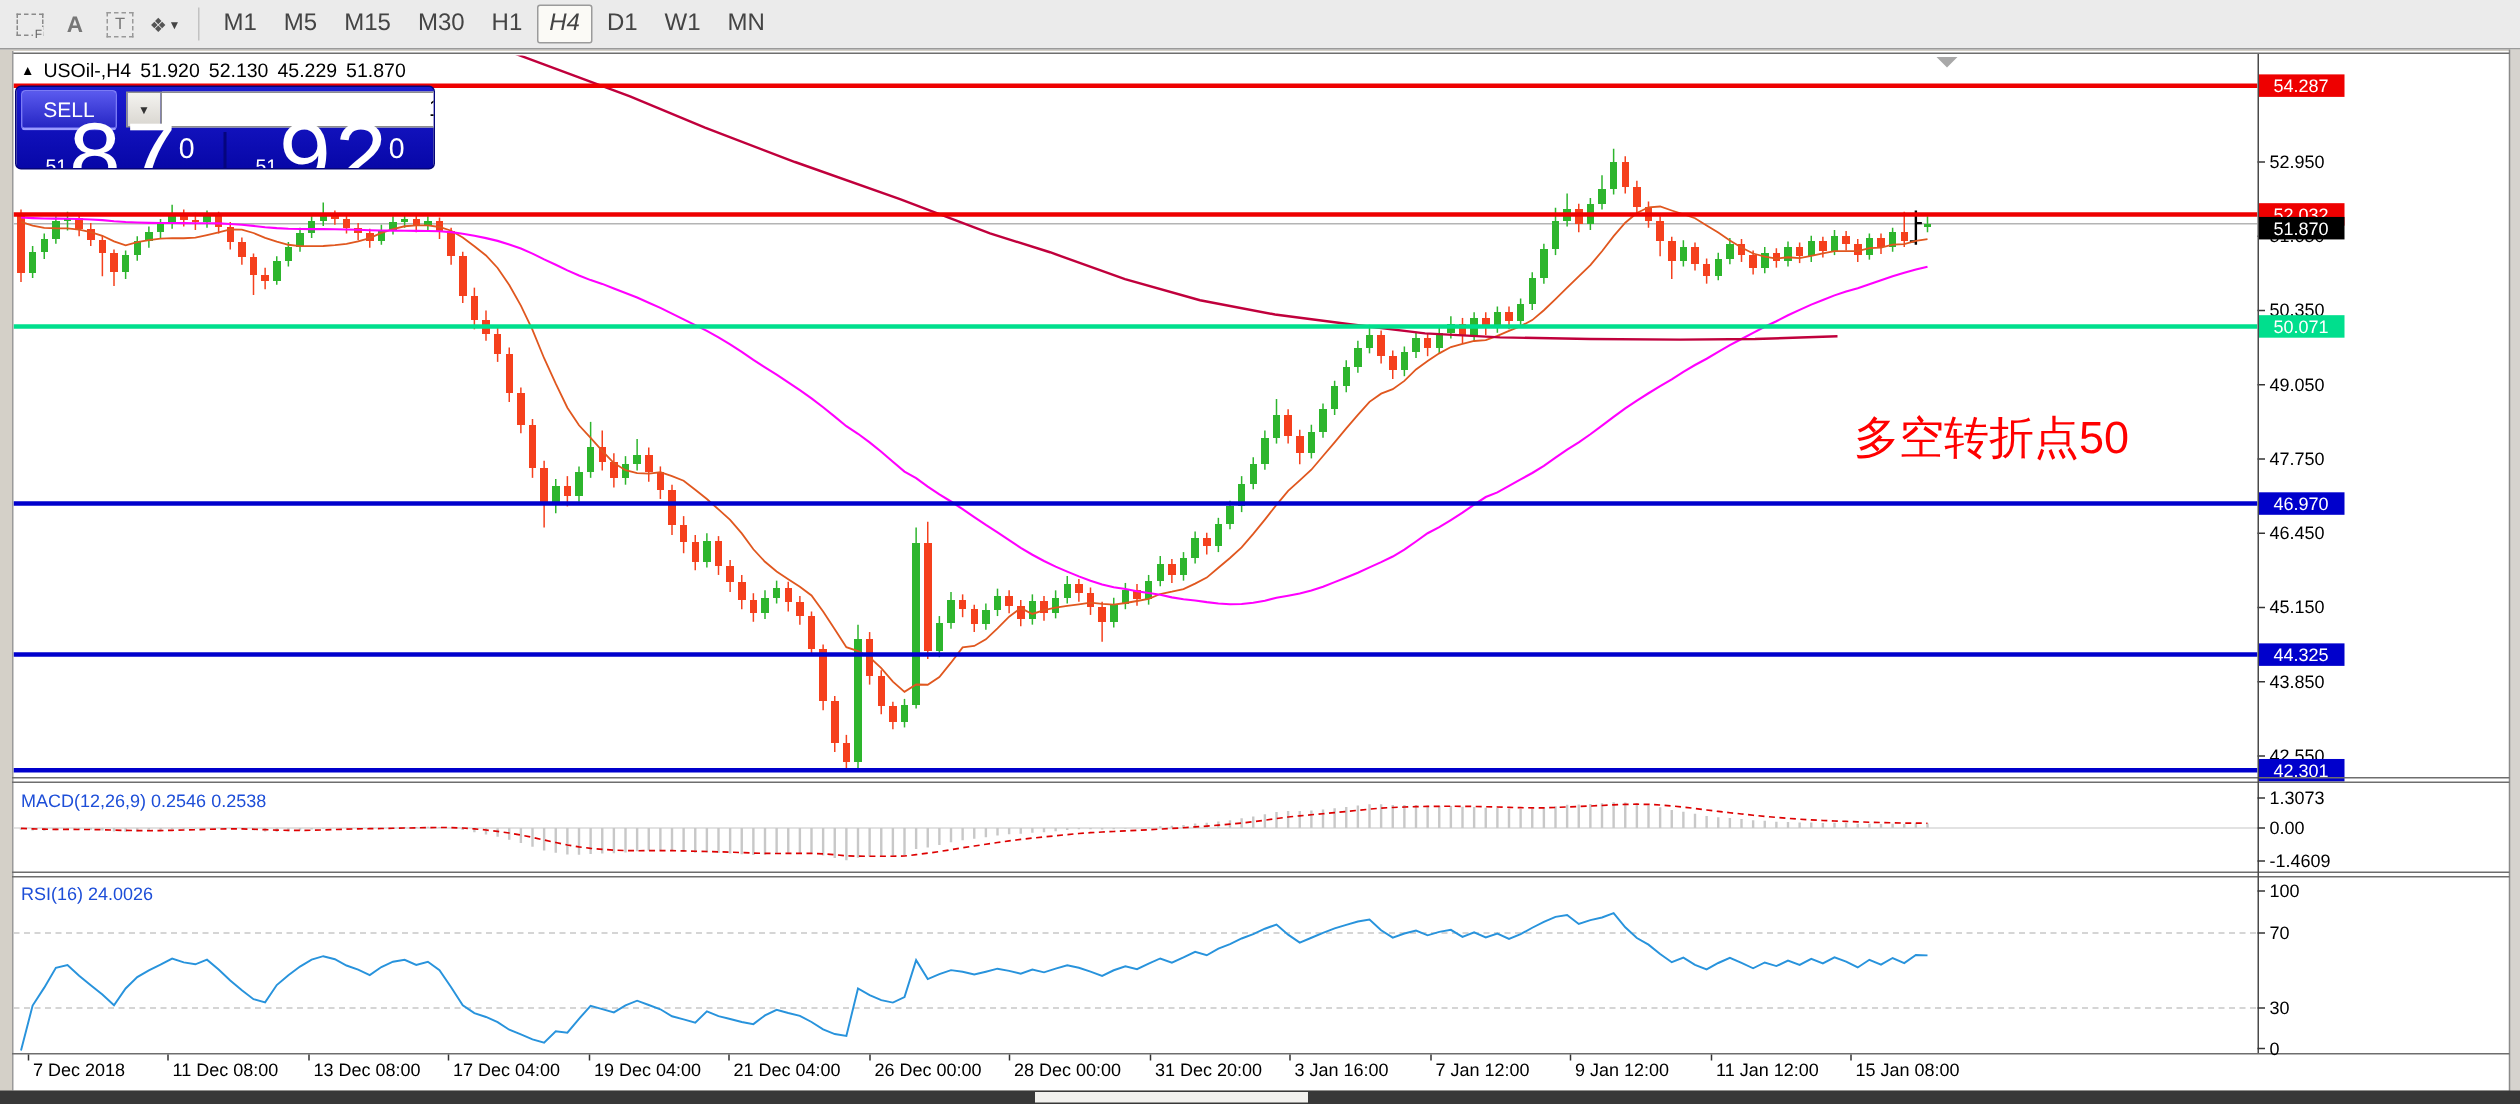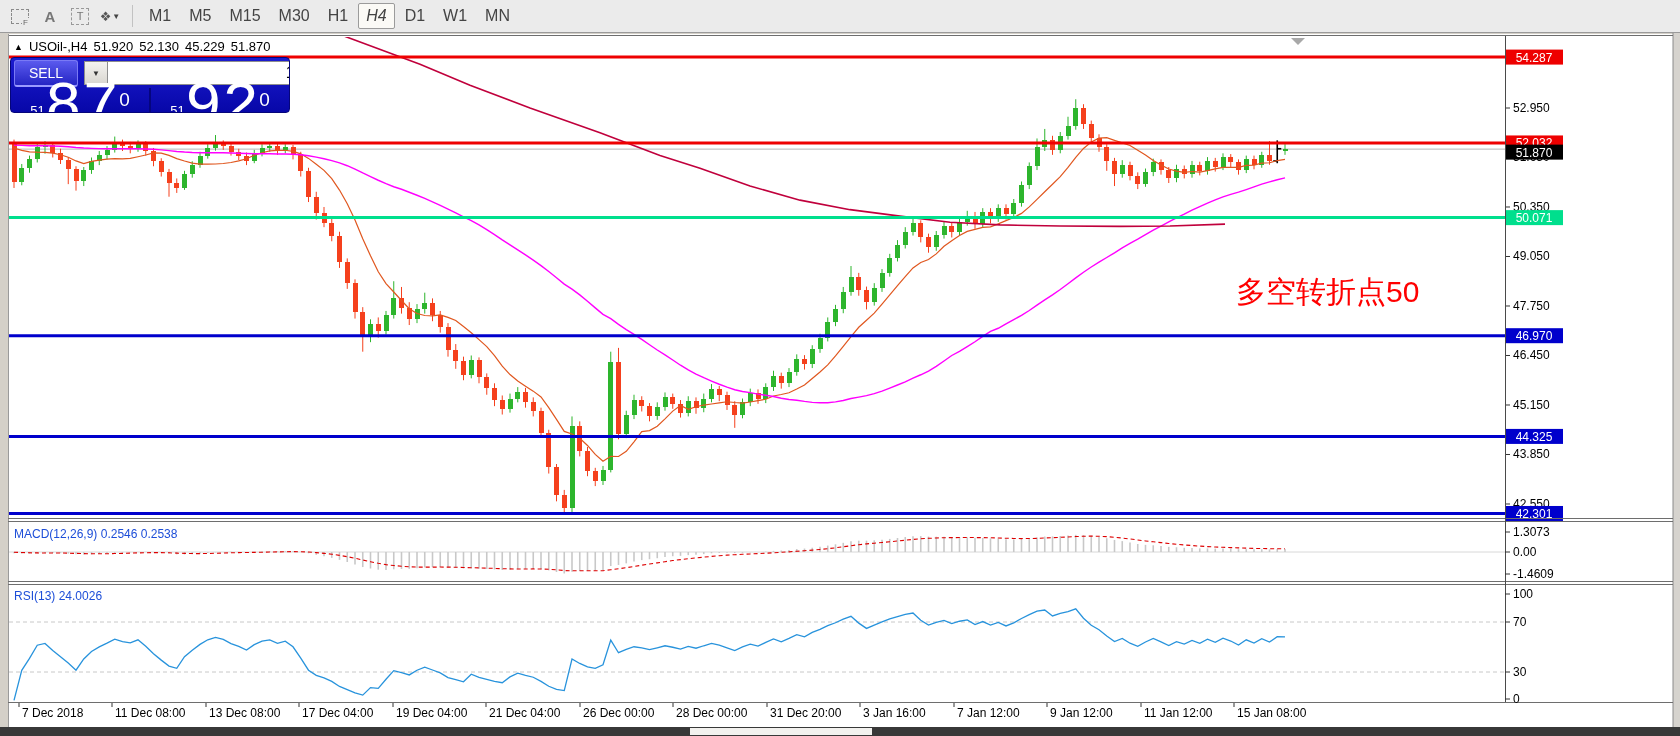--- a/index.html
+++ b/index.html
@@ -728,21 +728,21 @@
           <span class="p-big">92</span>
           <span class="p-sup">0</span>
       </div>
     </div>
   </div>
 
   <div class="ind-label" style="top:527px">
     <span>MACD(12,26,9)</span> <span>0.2546 0.2538</span>
   </div>
   <div class="ind-label" style="top:589px">
-    <span>RSI(13)</span> <span>24.0026</span>
+    <span>RSI(16)</span> <span>24.0026</span>
   </div>
 
   <div id="annotation">多空转折点50</div>
 
   <div id="bottom-bar">
     <div id="bottom-thumb"></div>
   </div>
 </div>
 
 </body></html>

